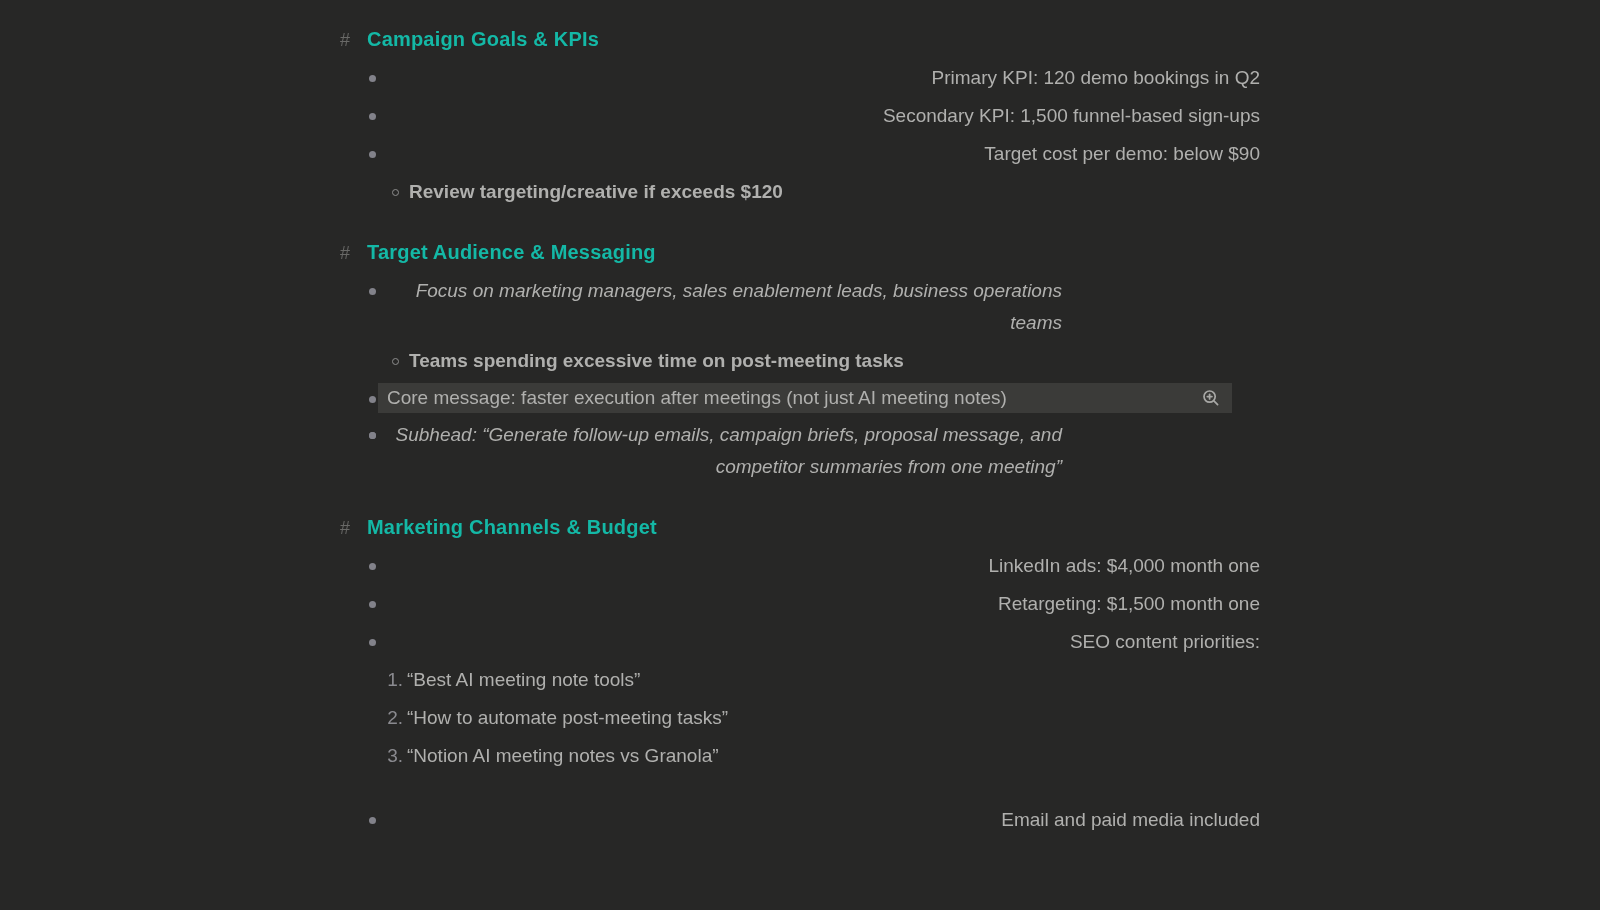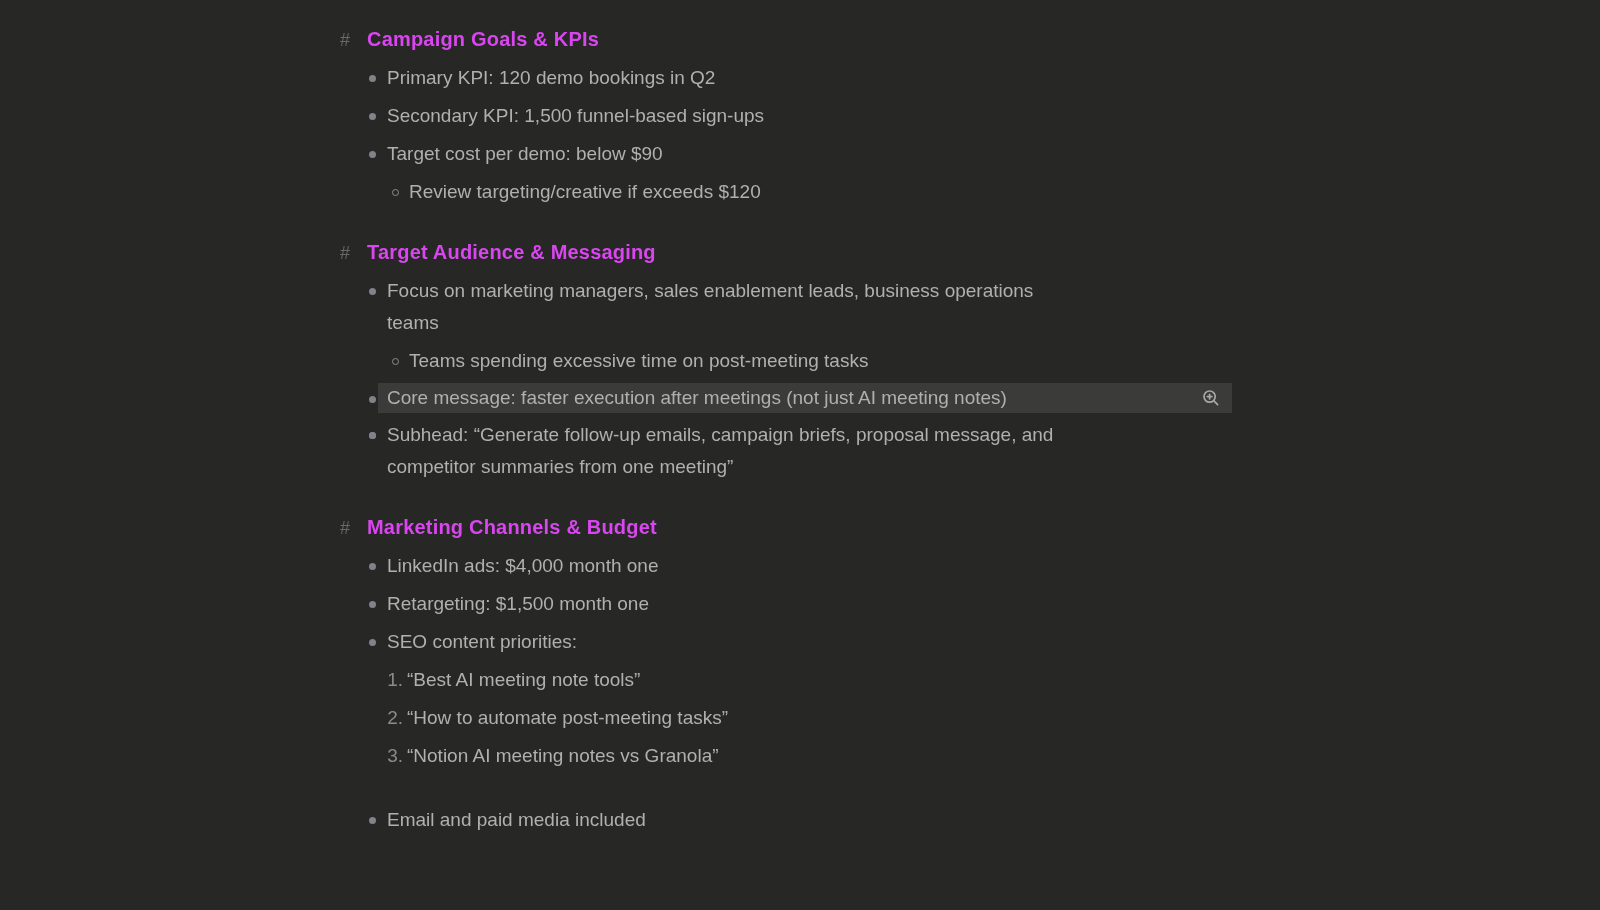--- a/index.html
+++ b/index.html
@@ -27,52 +27,52 @@
     width: 27px;
     flex: none;
     color: #696967;
     font-size: 18px;
     font-weight: 400;
   }
   .heading-text {
     margin: 0;
     font-size: 20px;
     font-weight: 700;
-    color: #d946ef;
+    color: #14b8a6;
     line-height: 32px;
     letter-spacing: 0.2px;
   }
   .section-gap { margin-top: 28px; }
   .row {
     position: relative;
     line-height: 32px;
     margin-bottom: 6px;
   }
-  .bullet { padding-left: 47px; }
+  .bullet { padding-left: 47px; text-align: right; }
   .dot {
     position: absolute;
     left: 29px;
     top: 12.5px;
     width: 7px;
     height: 7px;
     border-radius: 50%;
     background: #82828a;
   }
-  .sub { padding-left: 69px; }
+  .sub { padding-left: 69px; font-weight: bold; }
   .circle {
     position: absolute;
     left: 52px;
     top: 13px;
     width: 5px;
     height: 5px;
     border: 1.5px solid #8d8d8d;
     border-radius: 50%;
     background: transparent;
   }
-  .w-narrow { max-width: 675px; }
+  .w-narrow { max-width: 675px; font-style: italic; }
   .numbered { display: flex; }
   .num {
     flex: none;
     margin-left: 45px;
     width: 22px;
     box-sizing: border-box;
     padding-right: 4px;
     text-align: right;
     color: #8a8a8f;
   }

